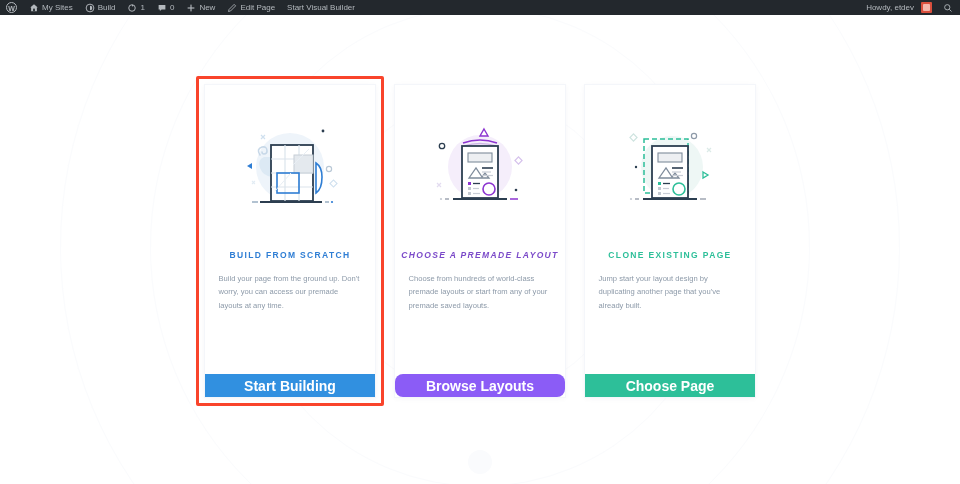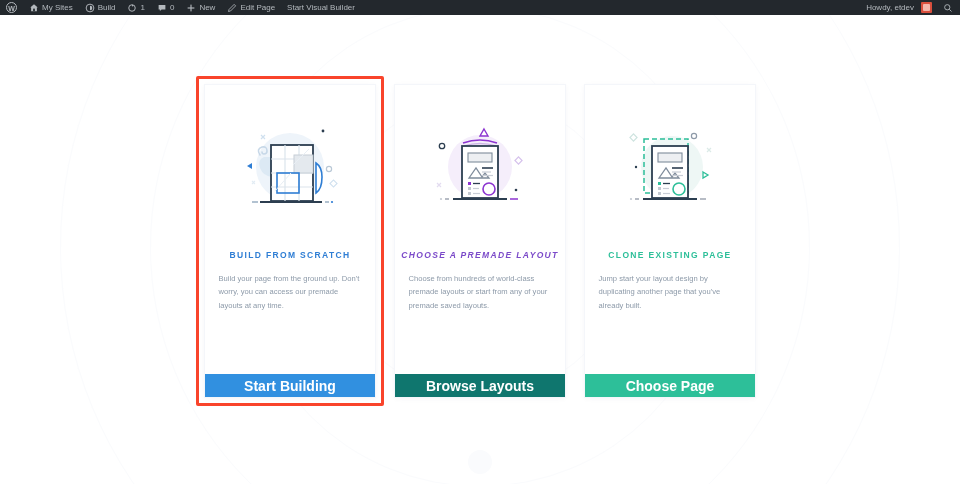--- a/index.html
+++ b/index.html
@@ -208,21 +208,21 @@
     align-items: center;
     justify-content: center;
     font-size: 14px;
     font-weight: bold;
     color: #ffffff;
     cursor: pointer;
     border: none;
     font-family: "Liberation Sans", sans-serif;
   }
   .c1 .card-btn { background: #3190e0; }
-  .c2 .card-btn { background: #0f766e; }
+  .c2 .card-btn { background: #8b5cf6; border-radius: 8px; }
   .c3 .card-btn { background: #2dbf99; }
 </style>
 </head>
 <body>
 
 <div id="adminbar">
 
   <div class="ab-item">
     <span class="wp-logo"></span>
   </div>

